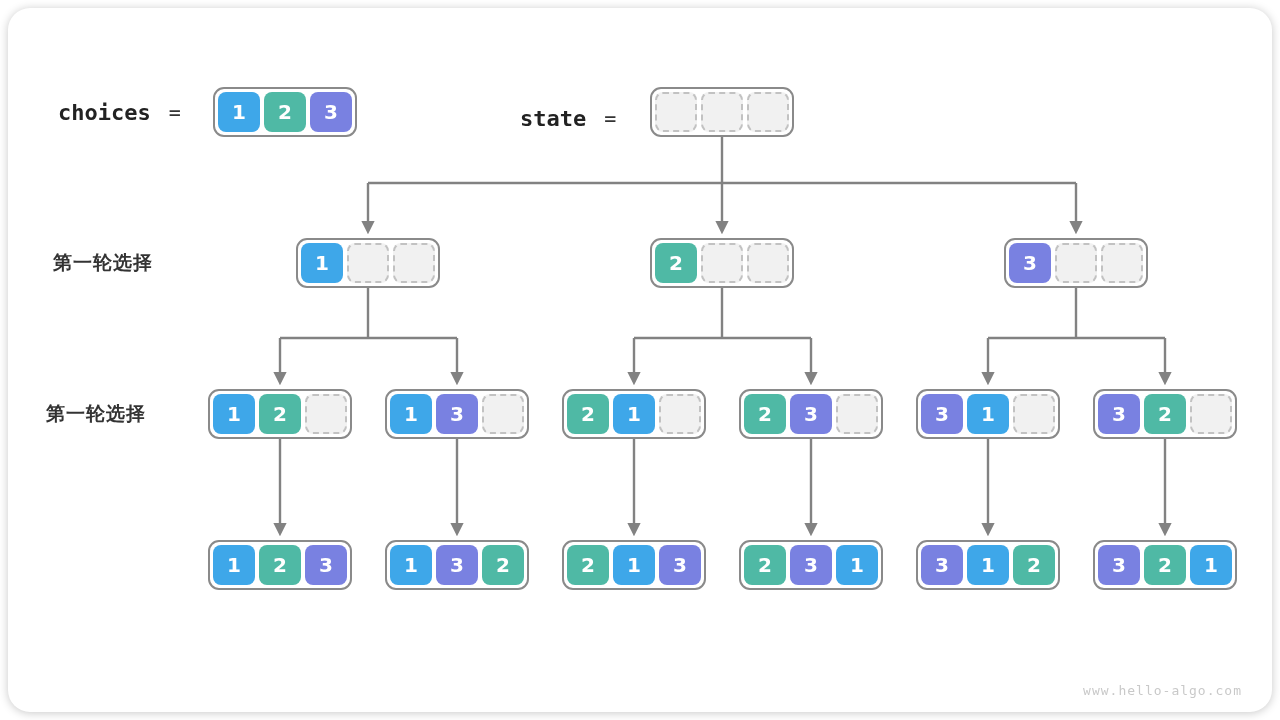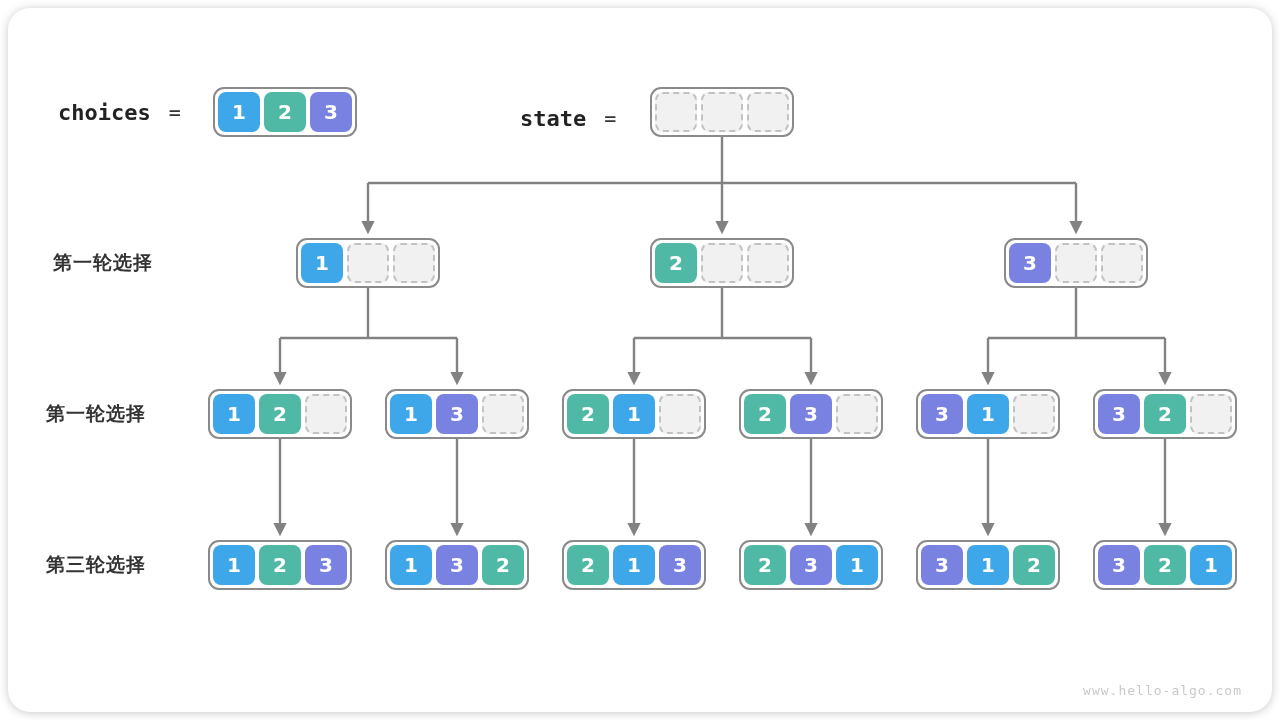--- a/index.html
+++ b/index.html
@@ -79,21 +79,20 @@
     <div id="choices-node"></div>
 
     <div class="hdr-label" style="left:520px;top:93px;">
       <span class="code-label">state</span>
       <span class="eq">=</span>
     </div>
     <div id="state-node"></div>
 
     <div class="row-label" style="left:33px;top:238px;margin-left:20px;">第一轮选择</div>
     <div class="row-label" style="left:46px;top:389px;">第一轮选择</div>
-    <div class="row-label" style="left:46px;top:540px;">第三轮选择</div>
 
     <div id="nodes-layer">
         <div class="node" style="left: 296px; top: 238px;">
           <div class="cell v1">1</div>
           <div class="cell empty"></div>
           <div class="cell empty"></div>
         </div>
         <div class="node" style="left: 650px; top: 238px;">
           <div class="cell v2">2</div>
           <div class="cell empty"></div>

